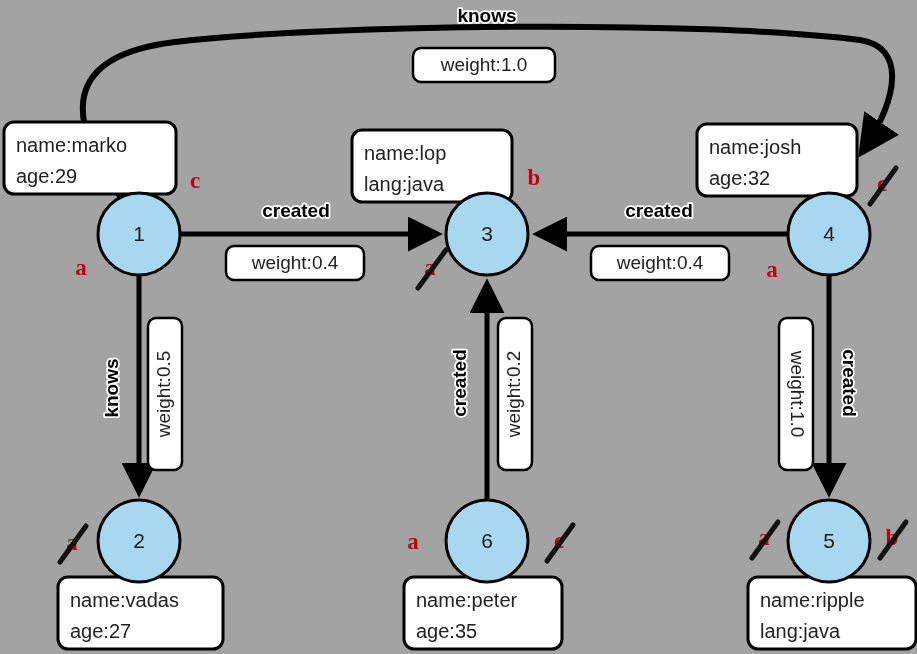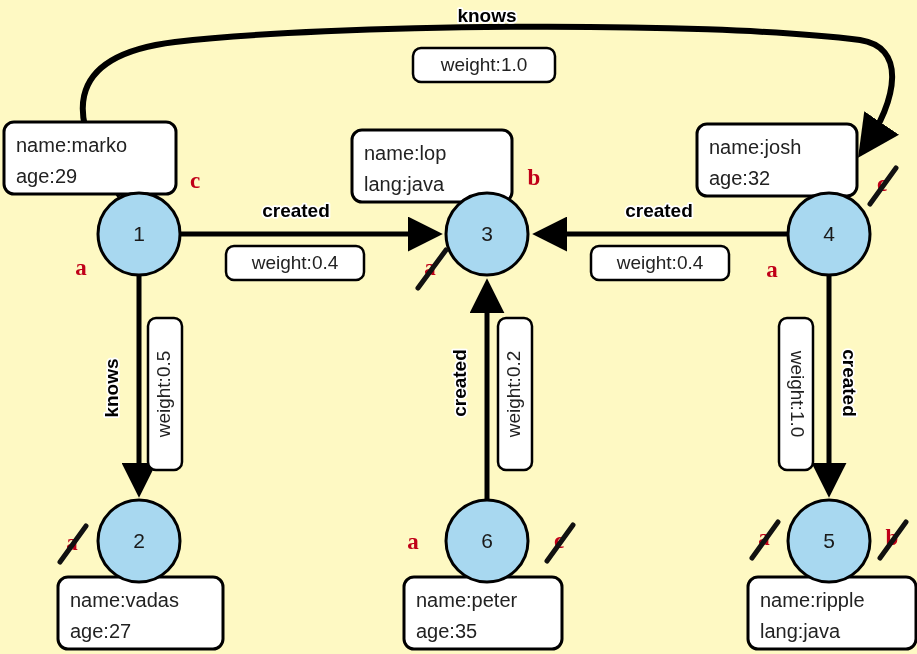--- a/index.html
+++ b/index.html
@@ -8,21 +8,21 @@
     background: #ffffff;
   }
   body {
     font-family: "Liberation Sans", sans-serif;
   }
   #canvas-wrap {
     position: relative;
     width: 917px;
     height: 654px;
     overflow: hidden;
-    background: #fef9c3;
+    background: #a3a3a3;
   }
   svg#graph {
     position: absolute;
     left: 0;
     top: 0;
     width: 917px;
     height: 654px;
   }
   .edge-line {
     stroke: #000000;

